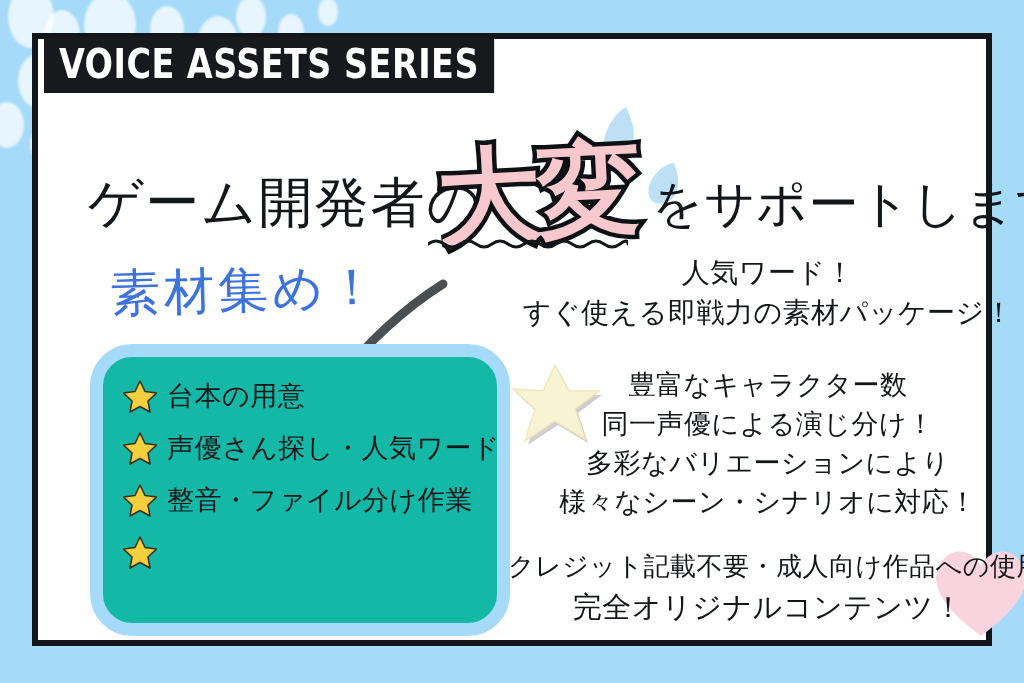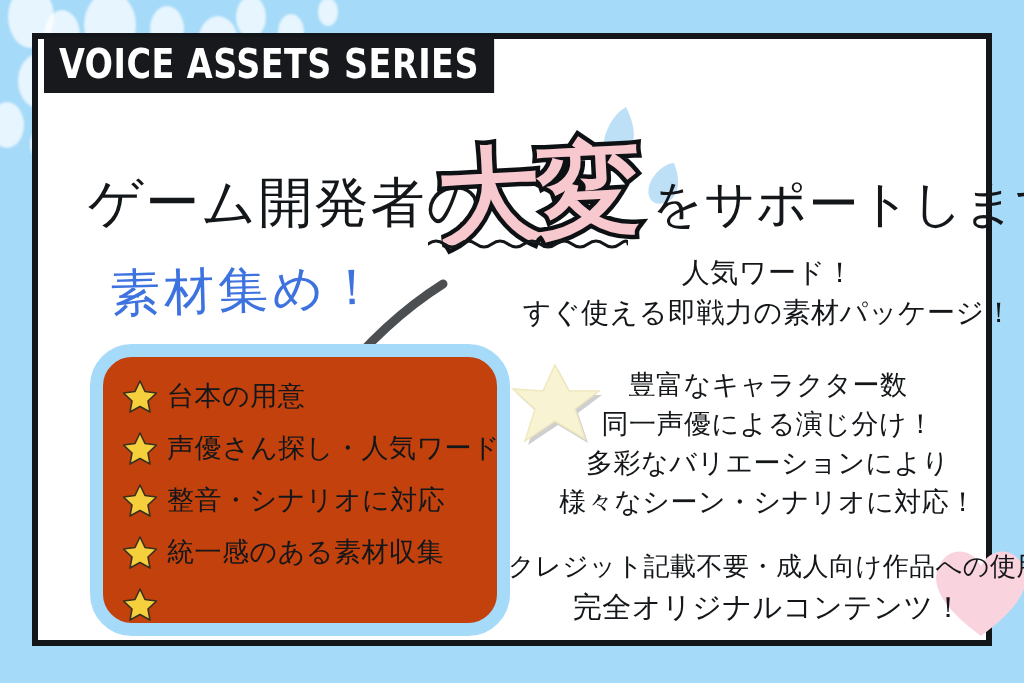--- a/index.html
+++ b/index.html
@@ -64,21 +64,21 @@
     font-size:50px; color:#3d72df; letter-spacing:4px;
     font-weight:500; white-space:nowrap;
     transform:rotate(-1.5deg);
   }
   
   .arrow-svg{position:absolute; left:255px; top:235px; width:180px; height:150px;}
   .face-svg{position:absolute; left:305px; top:300px; width:180px; height:130px;}
   
   .list-box{
     position:absolute; left:52px; top:305px; width:420px; height:292px;
-    border:13px solid #a5daf9; border-radius:42px; background:#c2410c;
+    border:13px solid #a5daf9; border-radius:42px; background:#14b8a6;
   }
   .list{
     position:absolute; left:20px; top:14px; width:390px;
     display:flex; flex-direction:column; gap:2px;
   }
   .list-item{
     display:flex; align-items:center; gap:10px;
     height:50px; white-space:nowrap;
   }
   .star-b{flex:0 0 auto; width:34px; height:34px;}
@@ -197,31 +197,23 @@
           </span>
           <span class="li-text">声優さん探し・人気ワード</span>
         </div>
 
         <div class="list-item">
           <span class="star-b">
             <svg viewBox="0 0 34 34" width="34" height="34">
               <path d="M17 2 L22 12.5 L33.5 14 L25 22 L27 33 L17 27.5 L7 33 L9 22 L0.5 14 L12 12.5 Z" fill="#f6cf3c" stroke="#3a3020" stroke-width="1.6" stroke-linejoin="round"></path>
             </svg>
           </span>
-          <span class="li-text">整音・シナリオに対応</span>
-        </div>
-
-        <div class="list-item">
-          <span class="star-b">
-            <svg viewBox="0 0 34 34" width="34" height="34">
-              <path d="M17 2 L22 12.5 L33.5 14 L25 22 L27 33 L17 27.5 L7 33 L9 22 L0.5 14 L12 12.5 Z" fill="#f6cf3c" stroke="#3a3020" stroke-width="1.6" stroke-linejoin="round"></path>
-            </svg>
-          </span>
-          <span class="li-text">統一感のある素材収集</span>
-        </div>
+          <span class="li-text">整音・ファイル分け作業</span>
+        </div>
+
 
         <div class="list-item">
           <span class="star-b">
             <svg viewBox="0 0 34 34" width="34" height="34">
               <path d="M17 2 L22 12.5 L33.5 14 L25 22 L27 33 L17 27.5 L7 33 L9 22 L0.5 14 L12 12.5 Z" fill="#f6cf3c" stroke="#3a3020" stroke-width="1.6" stroke-linejoin="round"></path>
             </svg>
           </span>
         </div>
 
       </div>

